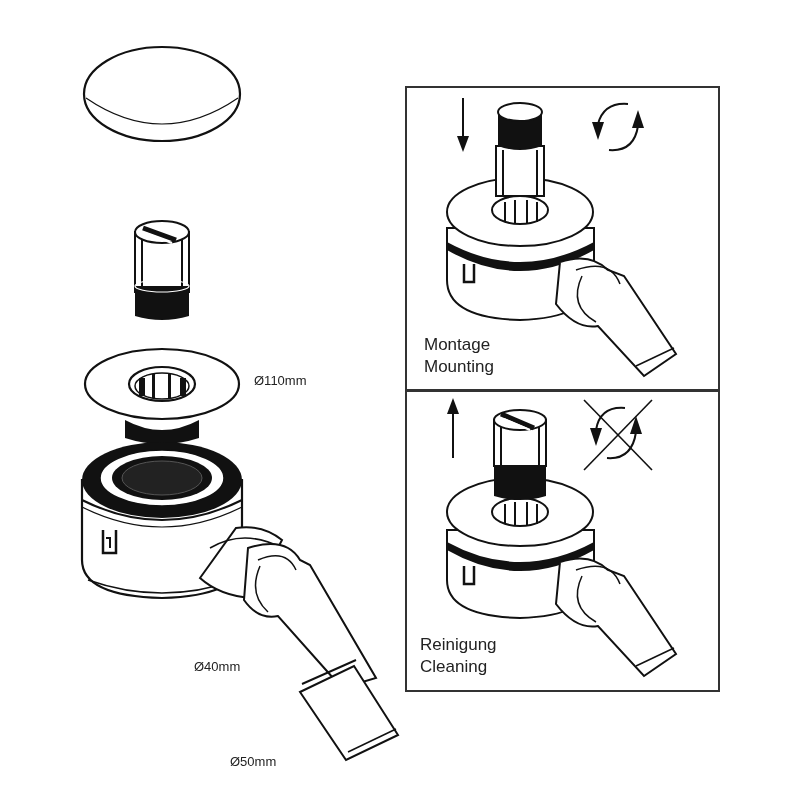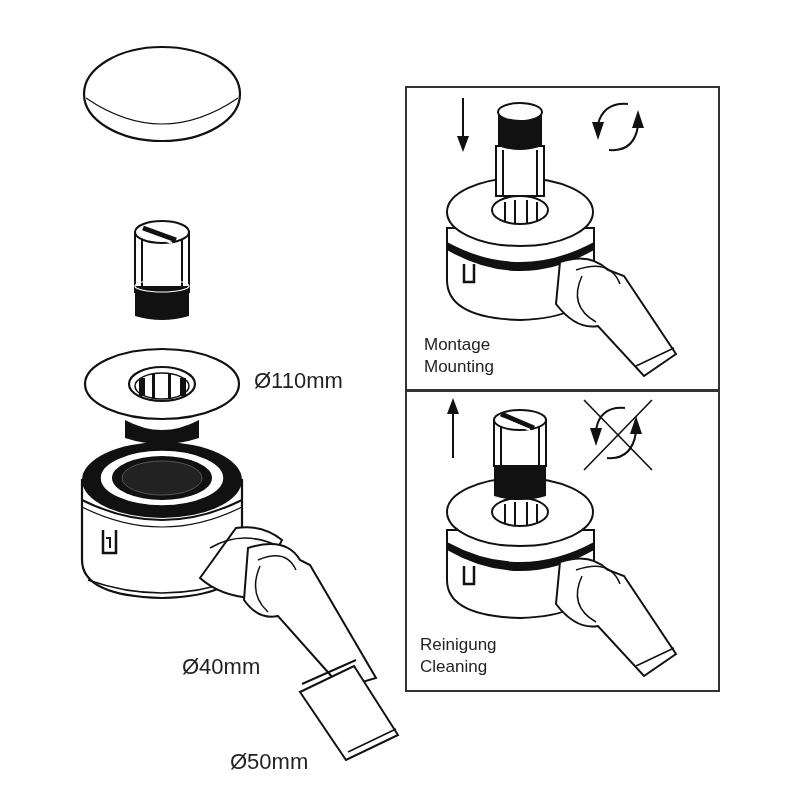--- a/index.html
+++ b/index.html
@@ -1,19 +1,19 @@
 <!DOCTYPE html>
 <html><head>
 <meta charset="utf-8">
 <style>
   html, body { margin:0; padding:0; background:#ffffff; }
   body { width:800px; height:800px; position:relative; overflow:hidden;
          font-family:"Liberation Sans", sans-serif; color:#1a1a1a; }
   .stage { position:absolute; left:0; top:0; width:800px; height:800px; }
-  .label { position:absolute; font-size:22px; line-height:20px; color:#222; white-space:nowrap; }
+  .label { position:absolute; font-size:13px; line-height:20px; color:#222; white-space:nowrap; }
   .panel { position:absolute; left:405px; top:86px; width:311px; height:602px;
            border:2.5px solid #333; box-sizing:content-box; }
   .panel-divider { position:absolute; left:405px; top:389px; width:314px; height:2.5px; background:#333; }
   .caption { position:absolute; font-size:17px; line-height:22px; color:#222; }
   svg { position:absolute; left:0; top:0; }
 </style>
 </head>
 <body>
 
 <div class="stage">
@@ -73,21 +73,21 @@
       <path d="M258,560 Q286,548 296,570" fill="none" stroke="#111" stroke-width="1.5"></path>
       <path d="M260,566 Q248,594 268,612" fill="none" stroke="#111" stroke-width="1.5"></path>
 
       <path d="M300,692 L354,666 L398,735 L346,760 Z" fill="#fff" stroke="#111" stroke-width="2"></path>
       <line x1="302" y1="684" x2="356" y2="660" stroke="#111" stroke-width="2"></line>
       <line x1="348" y1="752" x2="396" y2="729" stroke="#111" stroke-width="1.5"></line>
     </g>
   </svg>
 
   <div class="label" style="left:254px; top:371px;">Ø110mm</div>
-  <div class="label" style="left:182px; top:657px;">Ø40mm</div>
+  <div class="label" style="left:194px; top:657px;">Ø40mm</div>
   <div class="label" style="left:230px; top:752px;">Ø50mm</div>
 
   <div class="panel"></div>
   <div class="panel-divider"></div>
 
   <svg width="800" height="800" viewBox="0 0 800 800">
 
     <g>
 
       <g>

